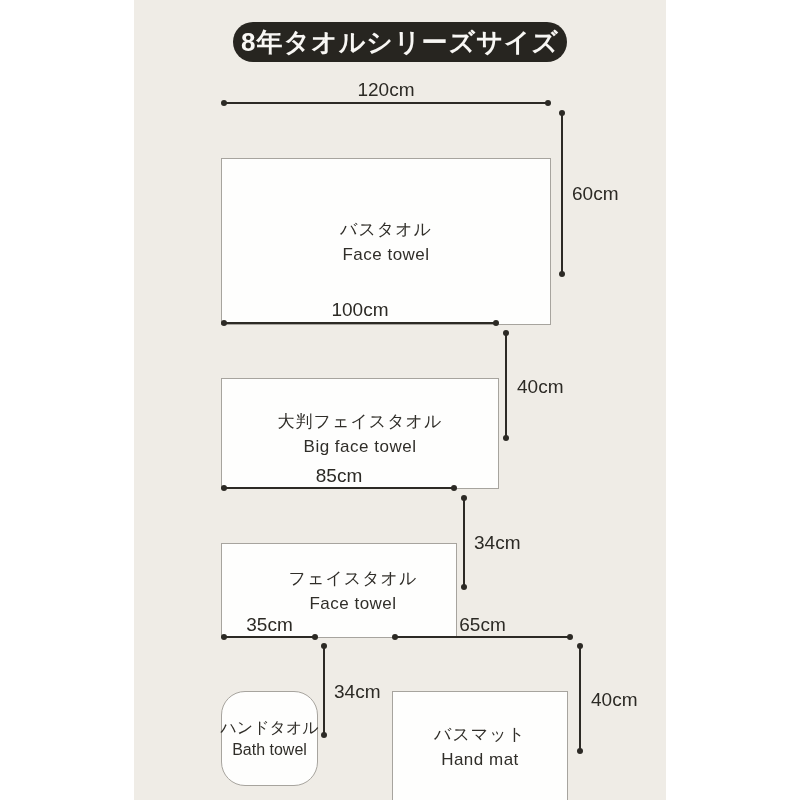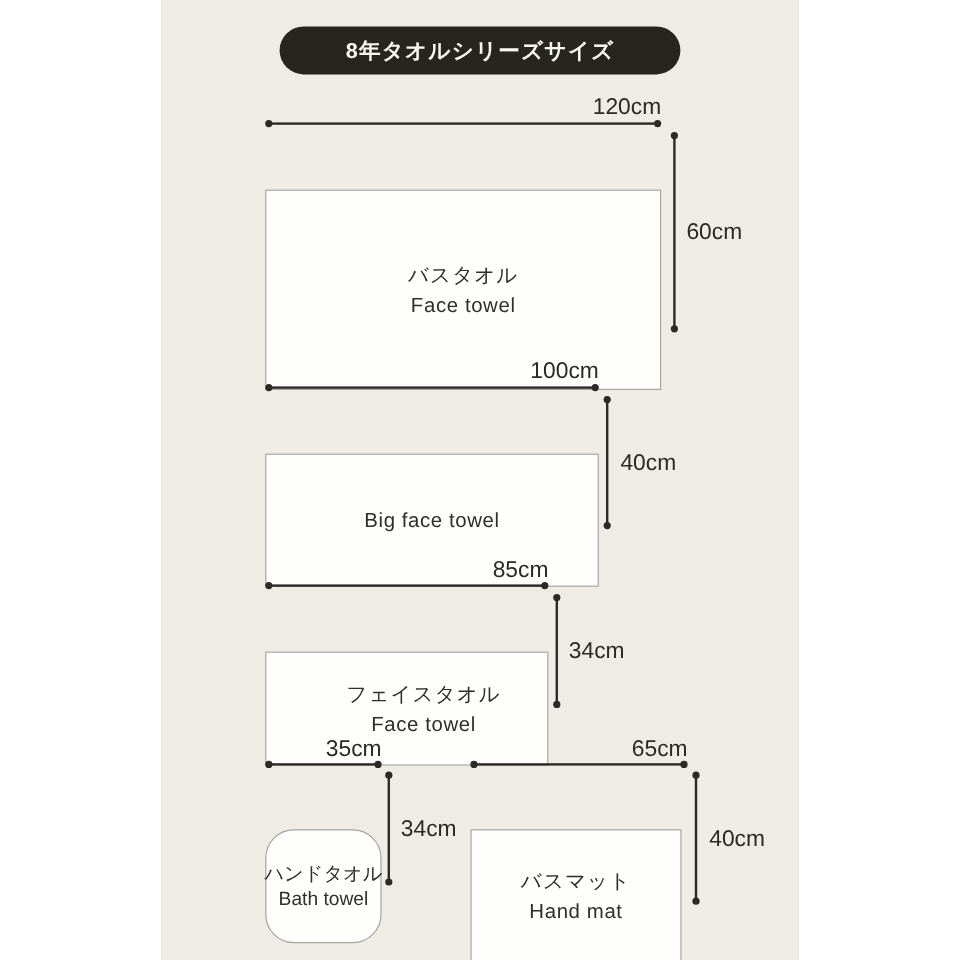--- a/index.html
+++ b/index.html
@@ -21,37 +21,37 @@
   }
   .stage { position: relative; width: 800px; height: 800px; }
   .panel {
     position: absolute; left: 134px; top: 0; width: 532px; height: 800px;
     background: var(--panel);
   }
   .badge {
     position: absolute; left: 233px; top: 22px; width: 334px; height: 40px;
     background: var(--badge); border-radius: 21px;
     display: flex; align-items: center; justify-content: center;
-    color: var(--badge-text); font-size: 18px; font-weight: 700; letter-spacing: 1px;
+    color: var(--badge-text); font-size: 26px; font-weight: 700; letter-spacing: 1px;
     white-space: nowrap;
   }
   .rect {
     position: absolute;
     background: var(--rect-fill);
     border: 1.5px solid var(--rect-border);
     display: flex; flex-direction: column; align-items: center; justify-content: center;
     gap: 4px; text-align: center; margin-top: 48px;
   }
   .rect .jp { font-size: 17px; font-weight: 500; color: var(--text); letter-spacing: 1px; white-space: nowrap; }
   .rect .en { font-size: 17px; font-weight: 500; color: var(--text); letter-spacing: 0.5px; white-space: nowrap; }
   .dim-label {
     position: absolute; height: 20px; line-height: 20px;
     font-size: 19px; font-weight: 500; color: var(--line); white-space: nowrap; text-align: right;
   }
-  .dim-label-w { text-align: right; }
+  .dim-label-w { text-align: center; }
   .dim-line-h {
     position: absolute; height: 6px;
     display: flex; align-items: center; justify-content: space-between;
   }
   .dim-line-h::before {
     content: ""; position: absolute; left: 1px; right: 1px; top: 2px; height: 2px;
     background: var(--line);
   }
   .dim-line-v {
     position: absolute; width: 6px;
@@ -93,20 +93,21 @@
     <div class="dim-label" style="left:572px; top:184px;">60cm</div>
   </div>
 
   <div>
     <div class="dim-label dim-label-w" style="left:221px; top:300px; width:278px;">100cm</div>
     <div class="dim-line-h" style="left:221px; top:320px; width:278px;">
       <span class="dot"></span>
       <span class="dot"></span>
     </div>
     <div class="rect" style="left:221px; top:330px; width:278px; height:111px;">
+      <div class="jp">大判フェイスタオル</div>
       <div class="en">Big face towel</div>
     </div>
     <div class="dim-line-v" style="left:503px; top:330px; height:111px;">
       <span class="dot"></span>
       <span class="dot"></span>
     </div>
     <div class="dim-label" style="left:517px; top:377px;">40cm</div>
   </div>
 
   <div>

